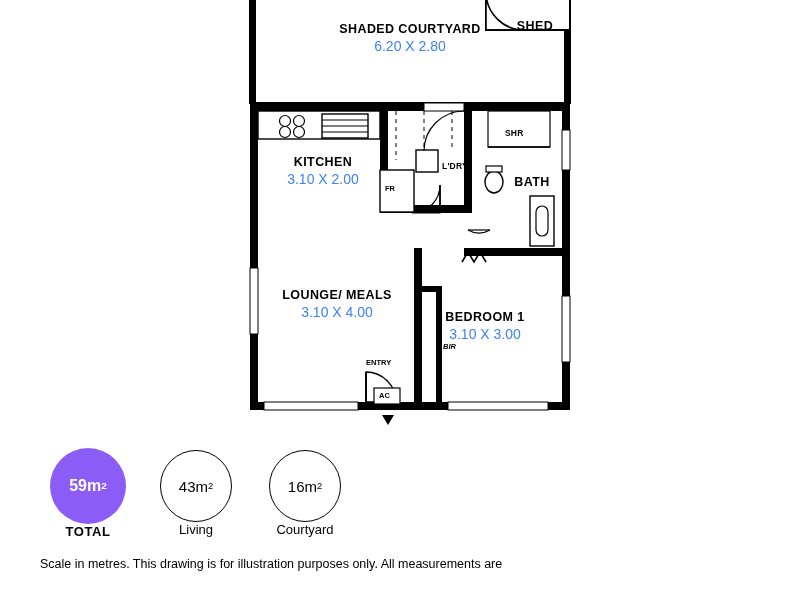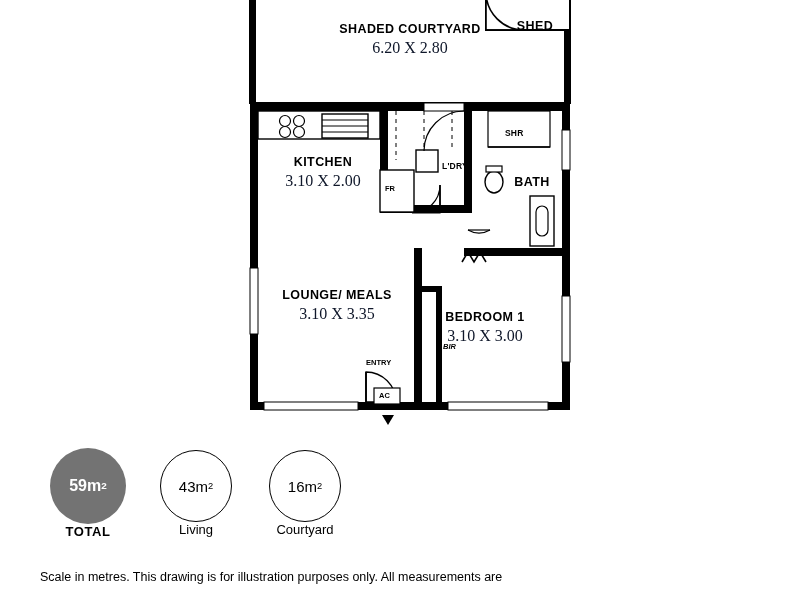--- a/index.html
+++ b/index.html
@@ -31,24 +31,23 @@
     pointer-events: none;
   }
   .room-name {
     font-weight: bold;
     font-size: 12.5px;
     letter-spacing: 0.4px;
     color: #000;
     white-space: nowrap;
   }
   .room-dim {
-    font-size: 16px;
-    color: #0f172a;
-    white-space: nowrap;
-    font-family: Liberation Serif, serif;
+    font-size: 14px;
+    color: #3b82f6;
+    white-space: nowrap;
   }
   .small-label {
     position: absolute;
     font-size: 8.5px;
     font-weight: bold;
     letter-spacing: 0.2px;
     color: #000;
     white-space: nowrap;
   }
   .tiny-label {
@@ -72,21 +71,21 @@
     text-align: center;
   }
   .circle {
     border-radius: 50%;
     display: flex;
     align-items: center;
     justify-content: center;
     box-sizing: border-box;
   }
   .circle-filled {
-    background: #737373;
+    background: #8b5cf6;
     color: #fff;
     width: 76px;
     height: 76px;
     font-weight: bold;
     font-size: 16px;
   }
   .circle-outline {
     background: #fff;
     color: #000000;
     border: 1.5px solid #000;
@@ -105,21 +104,21 @@
     white-space: nowrap;
   }
   .area-caption.bold {
     font-weight: bold;
     letter-spacing: 0.6px;
   }
 
   .disclaimer {
     position: absolute;
     left: 40px;
-    top: 568px;
+    top: 555px;
     width: 720px;
     font-size: 12.5px;
     color: #000;
     line-height: 1.45;
   }
 </style>
 </head>
 <body>
 
 <svg id="floorplan" viewBox="0 0 800 600">
@@ -233,21 +232,21 @@
   <div class="room-dim">6.20 X 2.80</div>
 </div>
 
 <div class="room-label" style="left:263px; top:155px; width:120px;">
   <div class="room-name">KITCHEN</div>
   <div class="room-dim">3.10 X 2.00</div>
 </div>
 
 <div class="room-label" style="left:277px; top:288px; width:120px;">
   <div class="room-name">LOUNGE/ MEALS</div>
-  <div class="room-dim">3.10 X 3.35</div>
+  <div class="room-dim">3.10 X 4.00</div>
 </div>
 
 <div class="room-label" style="left:425px; top:310px; width:120px;">
   <div class="room-name">BEDROOM 1</div>
   <div class="room-dim">3.10 X 3.00</div>
 </div>
 
 <div class="room-label" style="left:490px; top:175px; width:84px;">
   <div class="room-name">BATH</div>
 </div>

